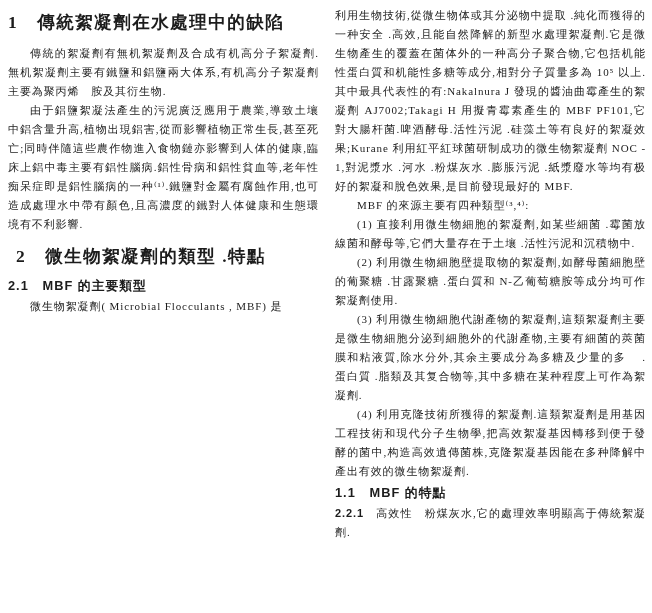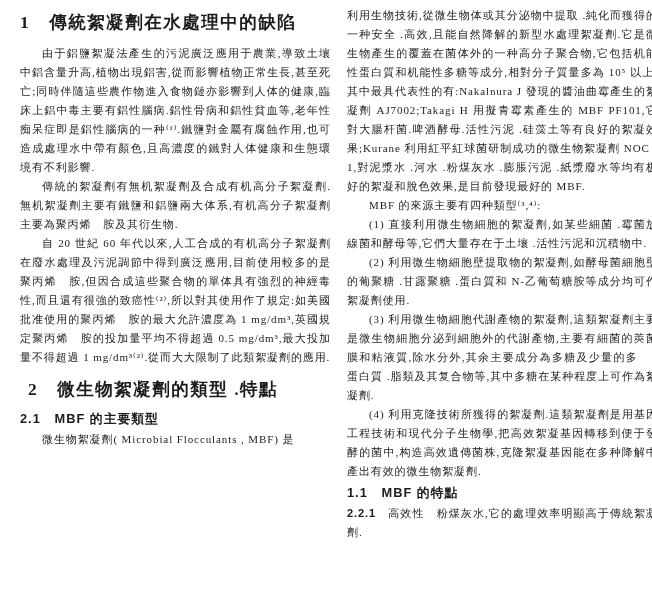--- a/index.html
+++ b/index.html
@@ -11,21 +11,21 @@
     width: 652px;
     height: 613px;
     overflow: hidden;
     font-family: "Liberation Serif", "DejaVu Serif", serif;
     color: #1c1c1c;
   }
   .page {
     box-sizing: border-box;
     width: 652px;
     height: 613px;
-    padding: 6px 6px 0 20px;
+    padding: 6px 6px 0 8px;
     display: flex;
     gap: 16px;
     background: #ffffff;
   }
   .col {
     width: 311px;
     flex: 0 0 311px;
   }
   p.body-text {
     margin: 0;
@@ -60,23 +60,22 @@
   }
   .runin-num { font-weight: bold; font-family: "Liberation Sans", "DejaVu Sans", sans-serif; }
 </style>
 </head>
 <body>
 
 <div class="page">
 
   <div class="col">
     <h1 class="section-heading">1　傳統絮凝劑在水處理中的缺陷</h1>
+    <p class="body-text indent">傳統的絮凝劑有無机絮凝劑及合成有机高分子絮凝劑.無机絮凝劑主要有鐵鹽和鋁鹽兩大体系,有机高分子絮凝劑主要為聚丙烯　胺及其衍生物.</p>
     <p class="body-text indent">由于鋁鹽絮凝法產生的污泥廣泛應用于農業,導致土壤中鋁含量升高,植物出現鋁害,從而影響植物正常生長,甚至死亡;同時伴隨這些農作物進入食物鏈亦影響到人体的健康,臨床上鋁中毒主要有鋁性腦病.鋁性骨病和鋁性貧血等,老年性痴呆症即是鋁性腦病的一种⁽¹⁾.鐵鹽對金屬有腐蝕作用,也可造成處理水中帶有顏色,且高濃度的鐵對人体健康和生態環境有不利影響.</p>
-    <p class="body-text indent">傳統的絮凝劑有無机絮凝劑及合成有机高分子絮凝劑.無机絮凝劑主要有鐵鹽和鋁鹽兩大体系,有机高分子絮凝劑主要為聚丙烯　胺及其衍生物.</p>
-    <p class="body-text indent">自 20 世紀 60 年代以來,人工合成的有机高分子絮凝劑在廢水處理及污泥調節中得到廣泛應用,目前使用較多的是聚丙烯　胺,但因合成這些聚合物的單体具有強烈的神經毒性,而且還有很強的致癌性⁽²⁾,所以對其使用作了規定:如美國批准使用的聚丙烯　胺的最大允許濃度為 1 mg/dm³,英國規定聚丙烯　胺的投加量平均不得超過 0.5 mg/dm³,最大投加量不得超過 1 mg/dm³⁽²⁾.從而大大限制了此類絮凝劑的應用.</p>
     <h1 class="section-heading-2">2　微生物絮凝劑的類型 .特點</h1>
     <h2 class="sub-heading">2.1　MBF 的主要類型</h2>
     <p class="body-text indent">微生物絮凝劑( Microbial Flocculants , MBF) 是</p>
   </div>
 
   <div class="col">
     <p class="body-text">利用生物技術,從微生物体或其分泌物中提取 .純化而獲得的一种安全 .高效,且能自然降解的新型水處理絮凝劑.它是微生物產生的覆蓋在菌体外的一种高分子聚合物,它包括机能性蛋白質和机能性多糖等成分,相對分子質量多為 10⁵ 以上.其中最具代表性的有:Nakalnura J 發現的醬油曲霉產生的絮凝劑 AJ7002;Takagi H 用擬青霉素產生的 MBF PF101,它對大腸杆菌.啤酒酵母.活性污泥 .硅藻土等有良好的絮凝效果;Kurane 利用紅平紅球菌研制成功的微生物絮凝劑 NOC - 1,對泥漿水 .河水 .粉煤灰水 .膨脹污泥 .紙漿廢水等均有极好的絮凝和脫色效果,是目前發現最好的 MBF.</p>
     <p class="body-text indent">MBF 的來源主要有四种類型⁽³,⁴⁾:</p>
     <p class="body-text indent">(1) 直接利用微生物細胞的絮凝劑,如某些細菌 .霉菌放線菌和酵母等,它們大量存在于土壤 .活性污泥和沉積物中.</p>
     <p class="body-text indent">(2) 利用微生物細胞壁提取物的絮凝劑,如酵母菌細胞壁的葡聚糖 .甘露聚糖 .蛋白質和 N-乙葡萄糖胺等成分均可作絮凝劑使用.</p>

